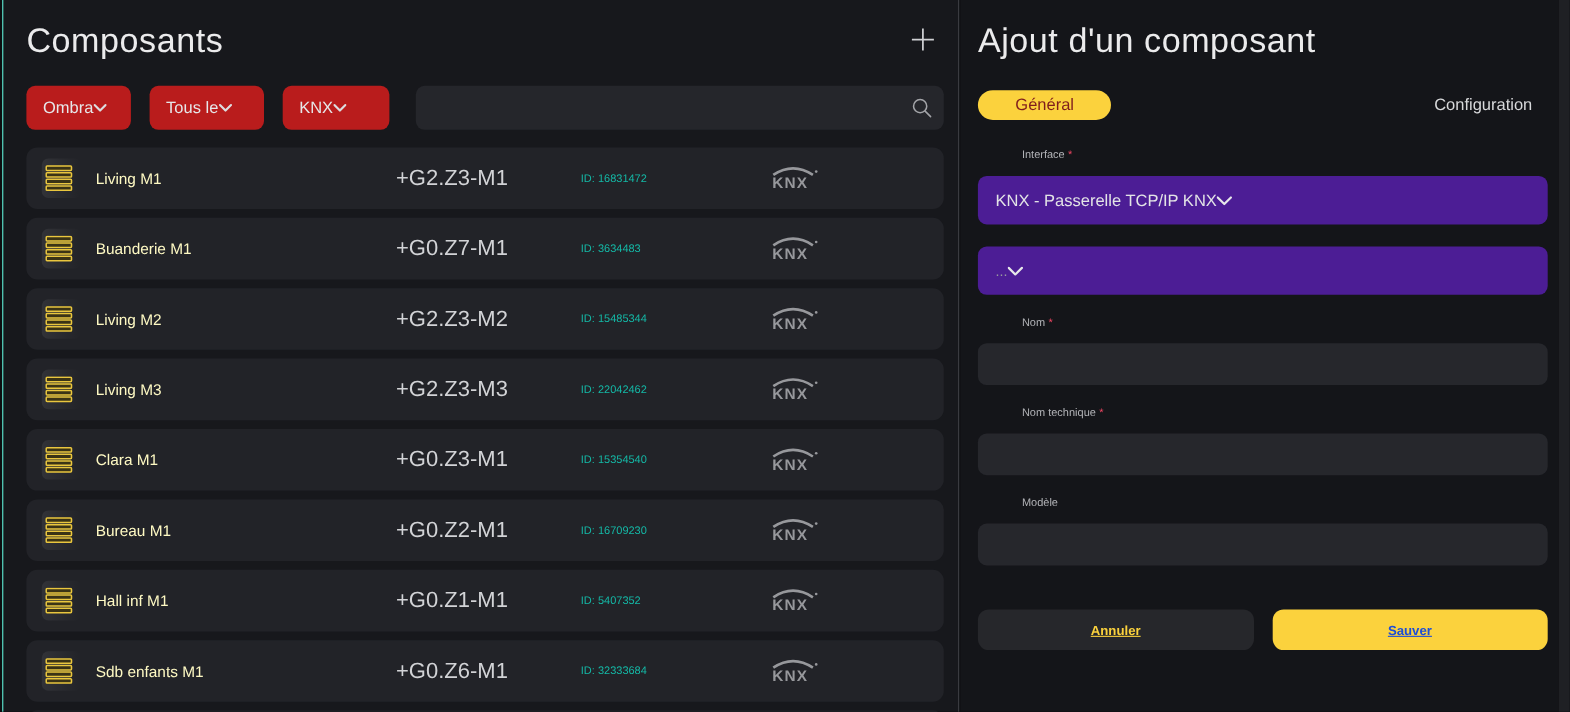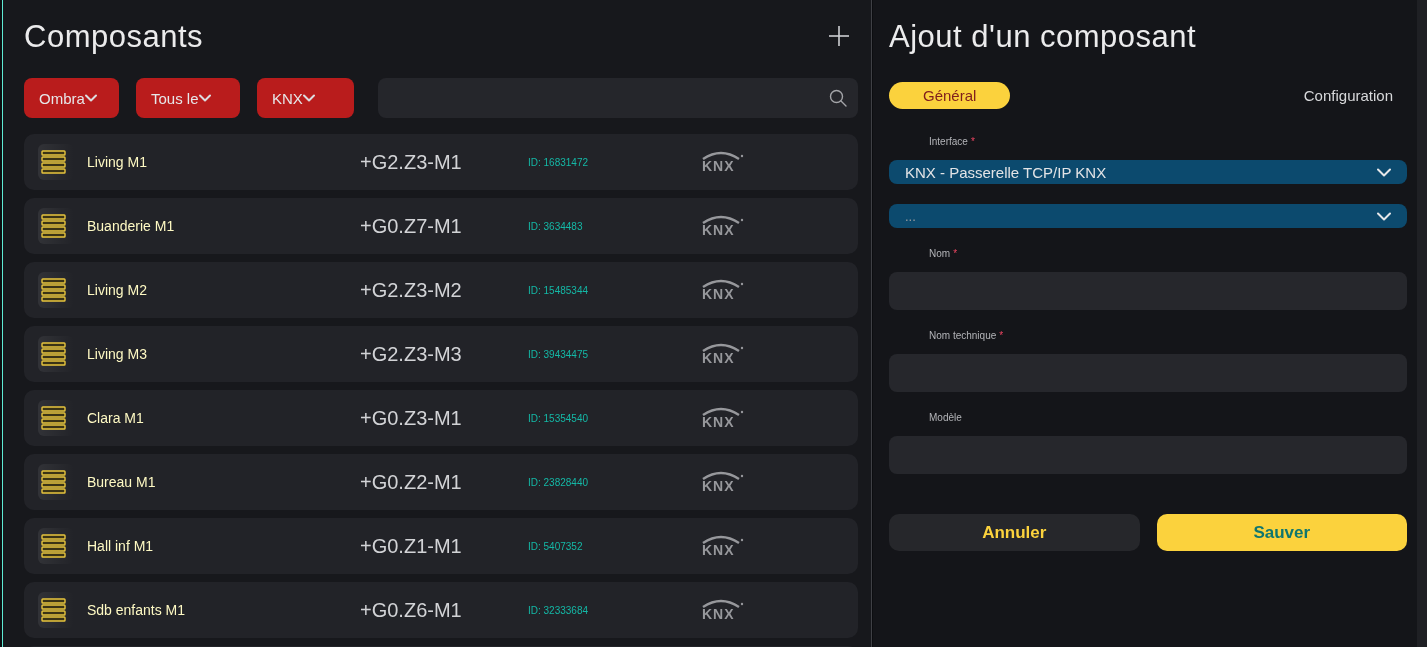--- a/index.html
+++ b/index.html
@@ -64,35 +64,35 @@
     font-size:15px; padding:5px 34px; cursor:pointer; font-family:inherit;
   }
   .tab-plain { background:none; border:none; color:#d8d9db; font-size:15px;
                cursor:pointer; font-family:inherit; }
 
   .form { margin-top:27px; }
   .field { margin-bottom:20px; }
   .field-label { font-size:10px; color:#b3b4b8; margin-bottom:13px;margin-left:40px; }
   .req { color:#ec4561; margin-left:3px; }
   .select-box {
-    height:24px; background:#0c4a6e; border-radius:8px; display:flex;
-    align-items:center; justify-content:space-between; padding:0 16px;
+    height:44px; background:#4c1d95; border-radius:8px; display:flex;
+    align-items:center; justify-content:flex-start; padding:0 16px;
     color:#e3e4e6; font-size:15px; cursor:pointer;
   }
   .select-box .sel-value.dim { color:#9a9b9f; font-size:13px; }
   .text-input {
     width:100%; height:38px; background:#26272c; border:none; border-radius:8px;
     color:#e3e4e6; font-size:15px; padding:0 14px; outline:none; font-family:inherit;
   }
 
   .btn-row { display:flex; gap:17px; margin-top:40px; }
-  .btn { flex:1; height:37px; border:none; border-radius:10px; font-size:17px;
-         cursor:pointer; font-family:inherit; font-weight:bold; }
+  .btn { flex:1; height:37px; border:none; border-radius:10px; font-size:12px;
+         cursor:pointer; font-family:inherit; font-weight:bold;text-decoration:underline; }
   .btn-cancel { background:#26272b; color:#fbd23d; }
-  .btn-save   { background:#fbd23d; color:#0f766e; }
+  .btn-save   { background:#fbd23d; color:#1d4ed8; }
 </style>
 </head>
 <body>
 
 <div class="left-panel">
 
   <div class="panel-header">
     <div class="panel-title">Composants</div>
     <button class="plus-btn">
       <svg width="26" height="26" viewBox="0 0 26 26">
@@ -201,21 +201,21 @@
         <div class="row-icon-wrap">
           <svg width="26" height="25" viewBox="0 0 26 25">
             <rect x="1" y="1" width="23" height="4" rx="0.8" fill="#3a3316" stroke="#e9c63e" stroke-width="1.4"></rect>
             <rect x="1" y="7" width="23" height="4" rx="0.8" fill="#3a3316" stroke="#e9c63e" stroke-width="1.4"></rect>
             <rect x="1" y="13" width="23" height="4" rx="0.8" fill="#3a3316" stroke="#e9c63e" stroke-width="1.4"></rect>
             <rect x="1" y="19" width="23" height="4" rx="0.8" fill="#3a3316" stroke="#e9c63e" stroke-width="1.4"></rect>
           </svg>
         </div>
         <div class="row-name">Living M3</div>
         <div class="row-code">+G2.Z3-M3</div>
-        <div class="row-id">ID: 39434475</div>
+        <div class="row-id">ID: 22042462</div>
         <div class="row-logo">
           <svg width="46" height="26" viewBox="0 0 46 26">
             <path d="M4 10 Q 22 -2 40 10" fill="none" stroke="#97989c" stroke-width="2.4"></path>
             <circle cx="43" cy="7" r="1.2" fill="#97989c"></circle>
             <text x="3" y="22" font-family="Liberation Sans, sans-serif" font-size="14" font-weight="bold" letter-spacing="1" fill="#97989c">KNX</text>
           </svg>
         </div>
       </div>
 
       <div class="row">
@@ -243,21 +243,21 @@
         <div class="row-icon-wrap">
           <svg width="26" height="25" viewBox="0 0 26 25">
             <rect x="1" y="1" width="23" height="4" rx="0.8" fill="#3a3316" stroke="#e9c63e" stroke-width="1.4"></rect>
             <rect x="1" y="7" width="23" height="4" rx="0.8" fill="#3a3316" stroke="#e9c63e" stroke-width="1.4"></rect>
             <rect x="1" y="13" width="23" height="4" rx="0.8" fill="#3a3316" stroke="#e9c63e" stroke-width="1.4"></rect>
             <rect x="1" y="19" width="23" height="4" rx="0.8" fill="#3a3316" stroke="#e9c63e" stroke-width="1.4"></rect>
           </svg>
         </div>
         <div class="row-name">Bureau M1</div>
         <div class="row-code">+G0.Z2-M1</div>
-        <div class="row-id">ID: 23828440</div>
+        <div class="row-id">ID: 16709230</div>
         <div class="row-logo">
           <svg width="46" height="26" viewBox="0 0 46 26">
             <path d="M4 10 Q 22 -2 40 10" fill="none" stroke="#97989c" stroke-width="2.4"></path>
             <circle cx="43" cy="7" r="1.2" fill="#97989c"></circle>
             <text x="3" y="22" font-family="Liberation Sans, sans-serif" font-size="14" font-weight="bold" letter-spacing="1" fill="#97989c">KNX</text>
           </svg>
         </div>
       </div>
 
       <div class="row">

